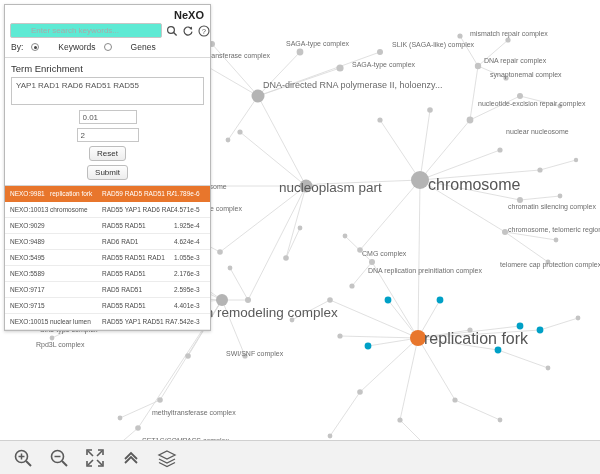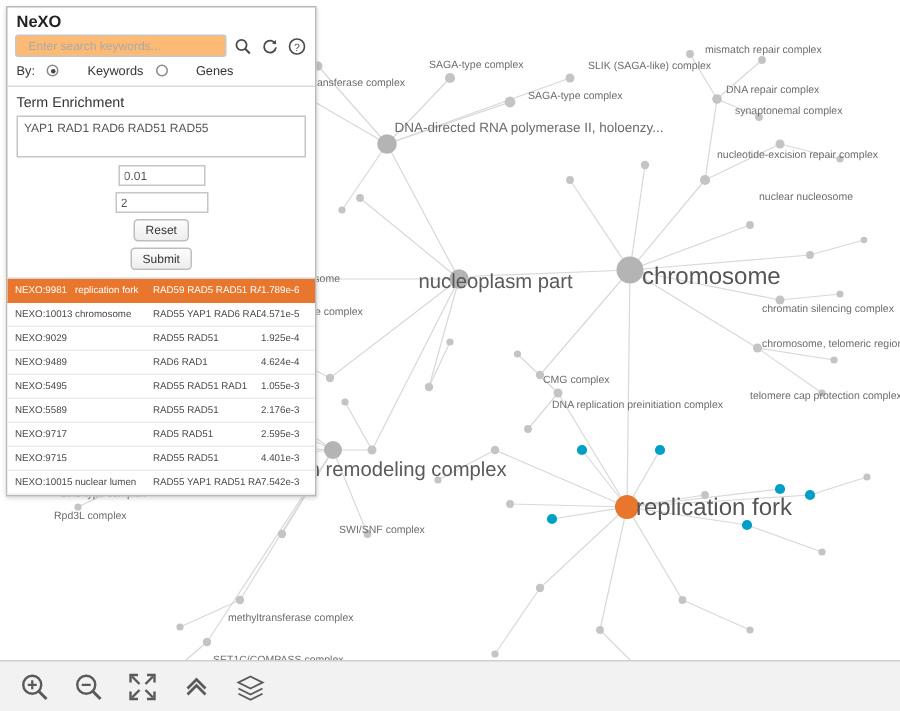--- a/index.html
+++ b/index.html
@@ -65,37 +65,38 @@
     border: 1px solid #b9b9b9;
     box-shadow: 0 1px 3px rgba(0,0,0,0.18);
     font-size: 9px;
     color: #333333;
   }
   #panel .title {
     padding: 4px 6px 2px 6px;
     font-size: 11px;
     font-weight: bold;
     color: #222222;
+    text-align: right;
   }
   .search-row {
     display: flex;
     align-items: center;
     padding: 0 5px 4px 5px;
     gap: 4px;
   }
   .search-input {
     flex: 1;
     height: 15px;
     border: 1px solid #c6c6c6;
     border-radius: 2px;
     font-size: 8px;
     color: #555;
-    padding: 0 8px;
+    padding: 0 20px;
     box-sizing: border-box;
-    background: #fdba74;
+    background: #5eead4;
     font-family: "Liberation Sans", sans-serif;
   }
   .search-input::placeholder { color: #aaaaaa; }
   .icon-btn {
     width: 14px; height: 14px;
     display: flex; align-items: center; justify-content: center;
     cursor: pointer;
     color: #4b4b4b;
   }
   .icon-btn svg { display: block; }

